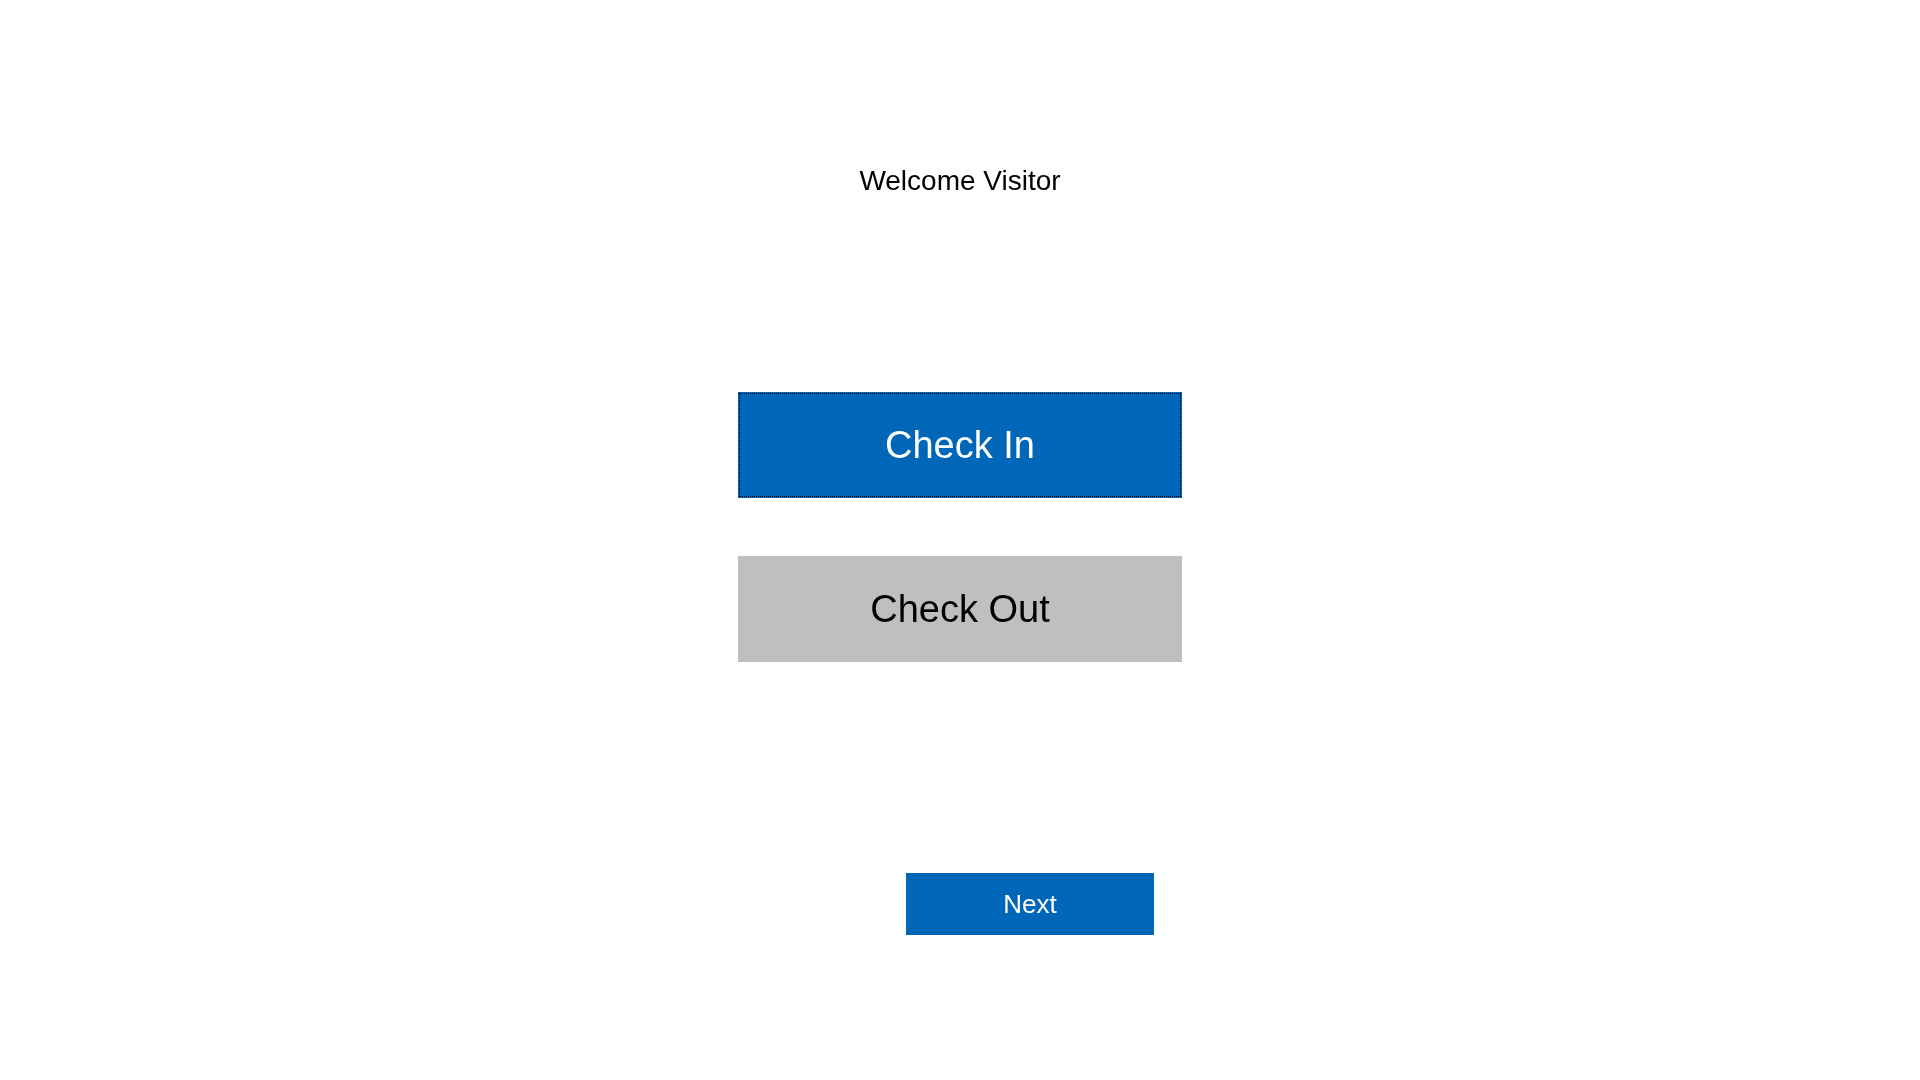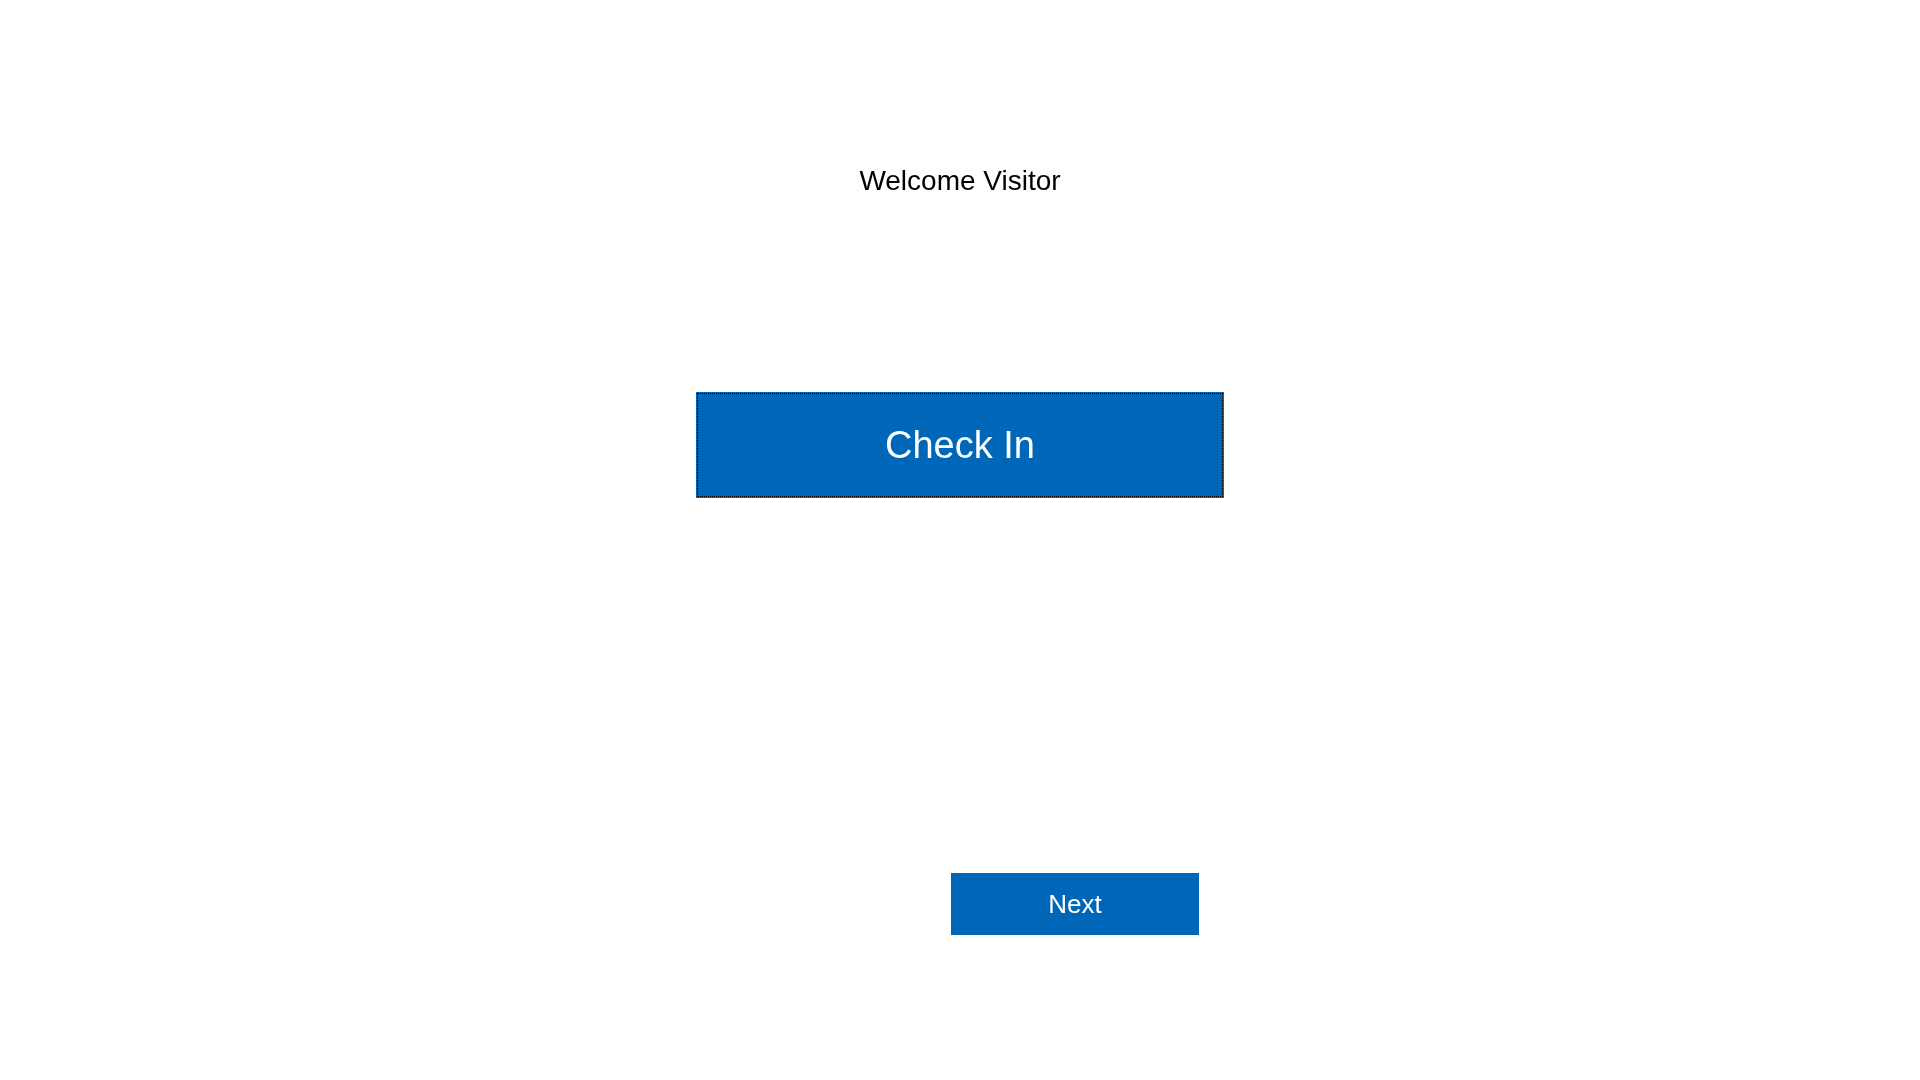--- a/index.html
+++ b/index.html
@@ -37,21 +37,21 @@
       position: absolute;
       top: 392px;
       left: 50%;
       transform: translateX(-50%);
       display: flex;
       flex-direction: column;
       gap: 58px;
     }
     
     .action-button {
-      width: 528px;
+      width: 444px;
       height: 106px;
       border: none;
       font-size: 38px;
       font-weight: 400;
       cursor: pointer;
       font-family: inherit;
       display: flex;
       align-items: center;
       justify-content: center;
     }
@@ -64,21 +64,21 @@
     }
     
     .check-out-button {
       background-color: #bfbfbf;
       color: #000000;
     }
     
     .next-button {
       position: absolute;
       top: 873px;
-      left: 951px;
+      left: 906px;
       width: 248px;
       height: 62px;
       background-color: #0067b8;
       color: #ffffff;
       border: none;
       font-size: 26px;
       font-weight: 400;
       cursor: pointer;
       font-family: inherit;
       display: flex;
@@ -89,18 +89,21 @@
 </head>
 <body>
 
 <div class="container">
   <h1 class="title">Welcome Visitor</h1>
 
   <div class="button-group">
     <button class="action-button check-in-button">
       <span>Check In</span>
     </button>
+    <button class="action-button check-out-button">
+      <span>Check Out</span>
+    </button>
   </div>
 
   <button class="next-button">
     <span>Next</span>
   </button>
 </div>
 
 </body></html>

